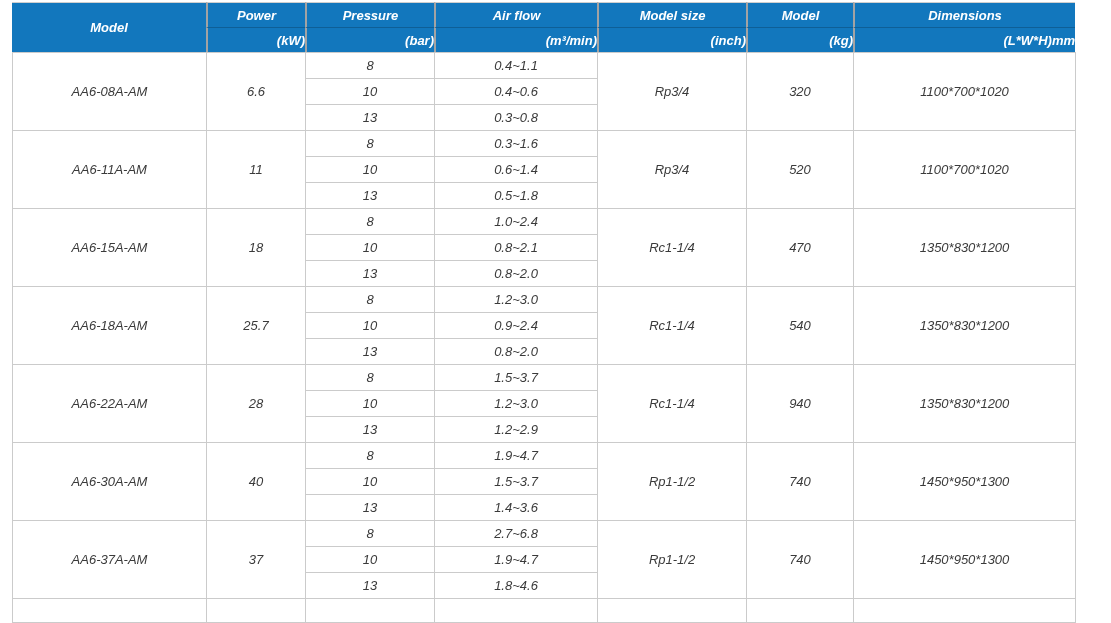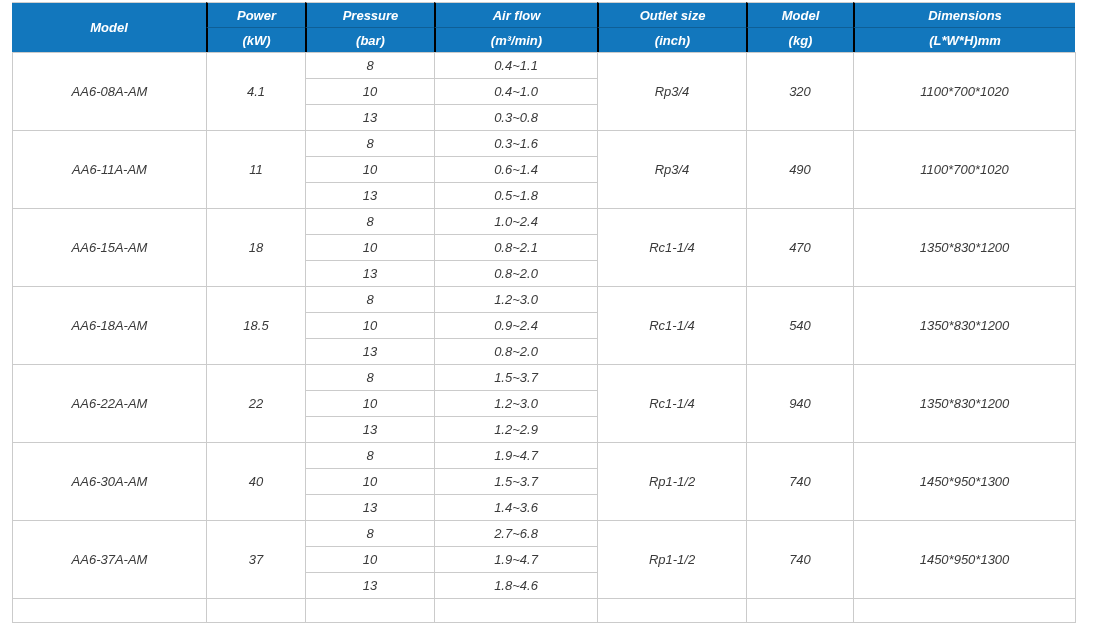--- a/index.html
+++ b/index.html
@@ -29,25 +29,25 @@
     padding: 0;
     white-space: nowrap;
   }
   
   .hdr th {
     background: #1277bd;
     color: #ffffff;
     font-size: 13px;
     font-weight: bold;
     height: 25px;
-    border-left: 2px solid #000000;
+    border-left: 2px solid #a3a3a3;
   }
   .hdr tr:first-child th { border-top: 1px solid #cfcfcf; }
   .hdr th.first { border-left: none; }
-  .hdr tr.unit-row th { border-top: 1px solid rgba(0,0,0,0.20); }
+  .hdr tr.unit-row th { border-top: 1px solid rgba(0,0,0,0.20); text-align: right; }
   
   .data { border-collapse: collapse; }
   .data td {
     border: 1px solid #cbcbcb;
     height: 26px;
     font-size: 13px;
     color: #3a3a3a;
   }
   .data tr.partial td { height: 24px; }
 </style>
@@ -65,21 +65,21 @@
         <col style="width:149px">
         <col style="width:107px">
       <col style="width:222px">
     </colgroup>
     <tbody>
       <tr>
         <th rowspan="2" class="first">Model</th>
         <th>Power</th>
         <th>Pressure</th>
         <th>Air flow</th>
-        <th>Outlet size</th>
+        <th>Model size</th>
         <th>Model</th>
         <th>Dimensions</th>
       </tr>
       <tr class="unit-row">
         <th>(kW)</th>
         <th>(bar)</th>
         <th>(m³/min)</th>
         <th>(inch)</th>
         <th>(kg)</th>
         <th>(L*W*H)mm</th>
@@ -94,43 +94,43 @@
         <col style="width:129px">
       <col style="width:163px">
         <col style="width:149px">
         <col style="width:107px">
       <col style="width:222px">
     </colgroup>
     <tbody>
 
       <tr>
         <td rowspan="3">AA6-08A-AM</td>
-        <td rowspan="3">4.1</td>
+        <td rowspan="3">6.6</td>
         <td>8</td>
         <td>0.4~1.1</td>
         <td rowspan="3">Rp3/4</td>
         <td rowspan="3">320</td>
         <td rowspan="3">1100*700*1020</td>
       </tr>
       <tr>
         <td>10</td>
-        <td>0.4~1.0</td>
+        <td>0.4~0.6</td>
       </tr>
       <tr>
         <td>13</td>
         <td>0.3~0.8</td>
       </tr>
 
       <tr>
         <td rowspan="3">AA6-11A-AM</td>
         <td rowspan="3">11</td>
         <td>8</td>
         <td>0.3~1.6</td>
         <td rowspan="3">Rp3/4</td>
-        <td rowspan="3">490</td>
+        <td rowspan="3">520</td>
         <td rowspan="3">1100*700*1020</td>
       </tr>
       <tr>
         <td>10</td>
         <td>0.6~1.4</td>
       </tr>
       <tr>
         <td>13</td>
         <td>0.5~1.8</td>
       </tr>
@@ -148,39 +148,39 @@
         <td>10</td>
         <td>0.8~2.1</td>
       </tr>
       <tr>
         <td>13</td>
         <td>0.8~2.0</td>
       </tr>
 
       <tr>
         <td rowspan="3">AA6-18A-AM</td>
-        <td rowspan="3">18.5</td>
+        <td rowspan="3">25.7</td>
         <td>8</td>
         <td>1.2~3.0</td>
         <td rowspan="3">Rc1-1/4</td>
         <td rowspan="3">540</td>
         <td rowspan="3">1350*830*1200</td>
       </tr>
       <tr>
         <td>10</td>
         <td>0.9~2.4</td>
       </tr>
       <tr>
         <td>13</td>
         <td>0.8~2.0</td>
       </tr>
 
       <tr>
         <td rowspan="3">AA6-22A-AM</td>
-        <td rowspan="3">22</td>
+        <td rowspan="3">28</td>
         <td>8</td>
         <td>1.5~3.7</td>
         <td rowspan="3">Rc1-1/4</td>
         <td rowspan="3">940</td>
         <td rowspan="3">1350*830*1200</td>
       </tr>
       <tr>
         <td>10</td>
         <td>1.2~3.0</td>
       </tr>

